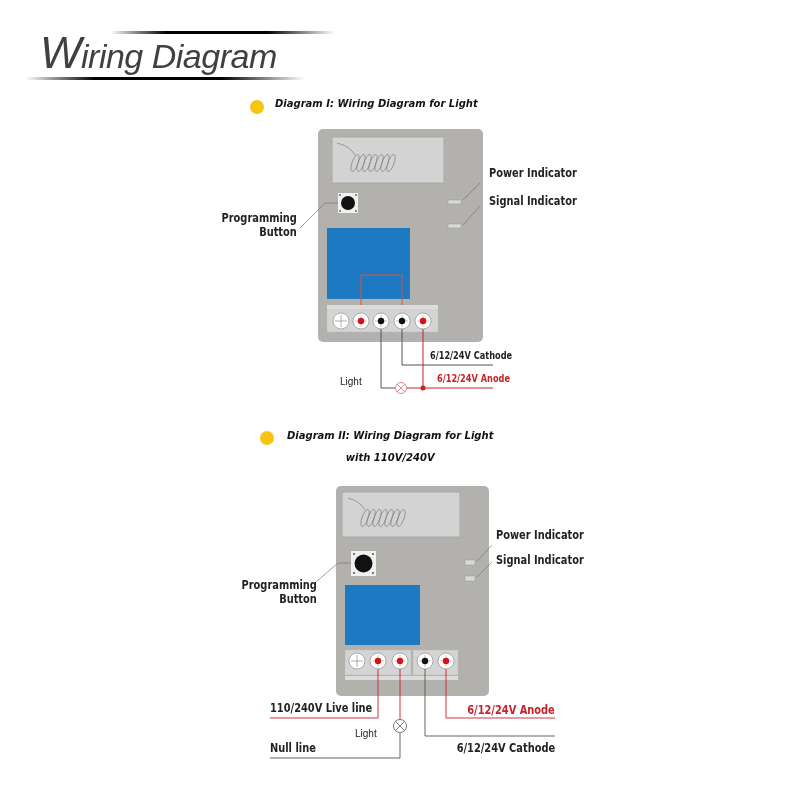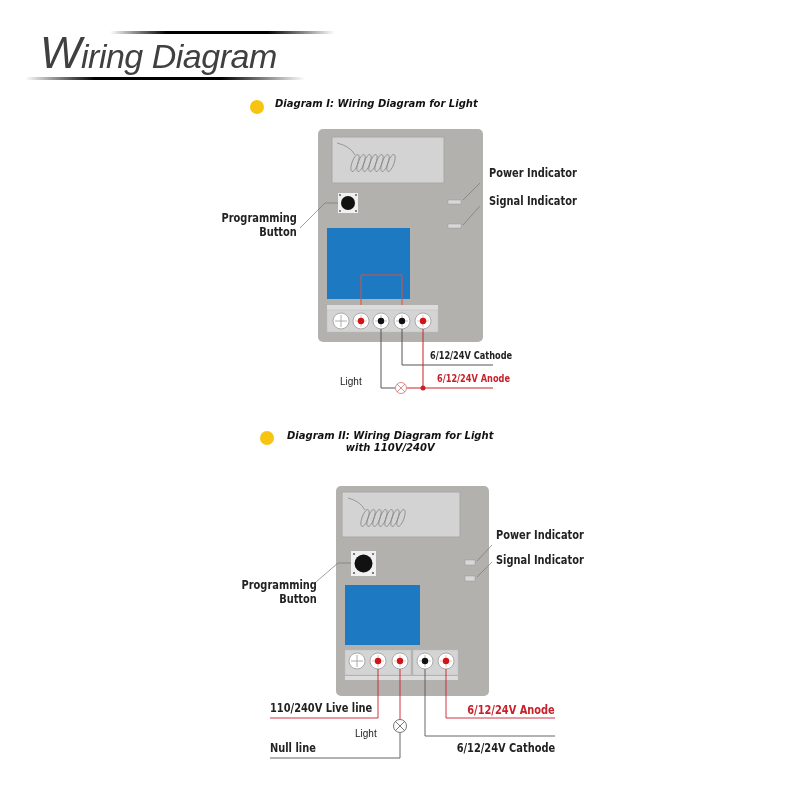--- a/index.html
+++ b/index.html
@@ -99,21 +99,21 @@
 </div>
 <div class="abs label" style="left:489px; top:166px;">Power Indicator</div>
 <div class="abs label" style="left:489px; top:194px;">Signal  Indicator</div>
 <div class="abs label" style="left:430px; top:350px; font-size:10px;">6/12/24V Cathode</div>
 <div class="abs label red" style="left:437px; top:373px; font-size:10px;">6/12/24V Anode</div>
 <div class="abs light-label" style="left:340px; top:376px;">Light</div>
 
 <div class="abs dot" style="left:260px; top:431px;"></div>
 <div class="abs section-title" style="left:287px; top:430px; text-align:center;">
   <div>Diagram II: Wiring Diagram for Light</div>
-  <div style="margin-top:1px;">with 110V/240V</div>
+  <div style="margin-top:11px;">with 110V/240V</div>
 </div>
 
 <svg width="800" height="800">
 
   <rect x="336" y="486" width="153" height="210" rx="5" fill="#b3b1ae"></rect>
 
   <rect x="342" y="492" width="118" height="45" fill="#d3d3d3" stroke="#a8a8a8" stroke-width="1"></rect>
   <g fill="none" stroke="#8a8a8a" stroke-width="0.8">
     <path d="M348 498 Q360 501 365 510"></path>
     <ellipse cx="365" cy="518" rx="3" ry="9" transform="rotate(20 365 518)"></ellipse>

